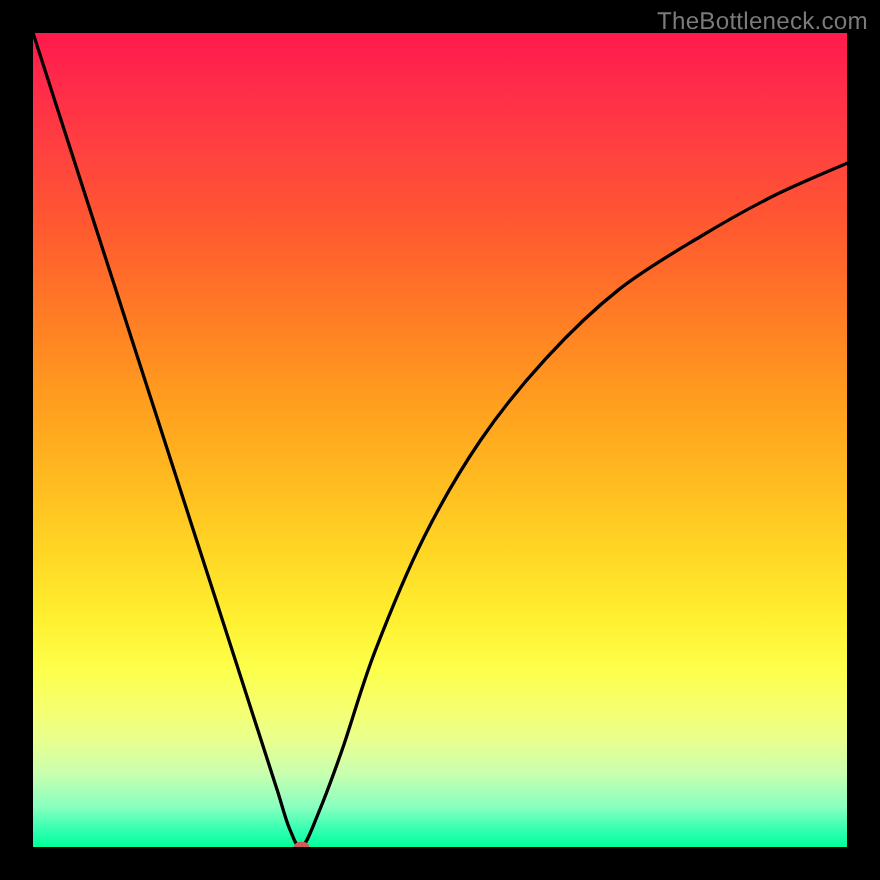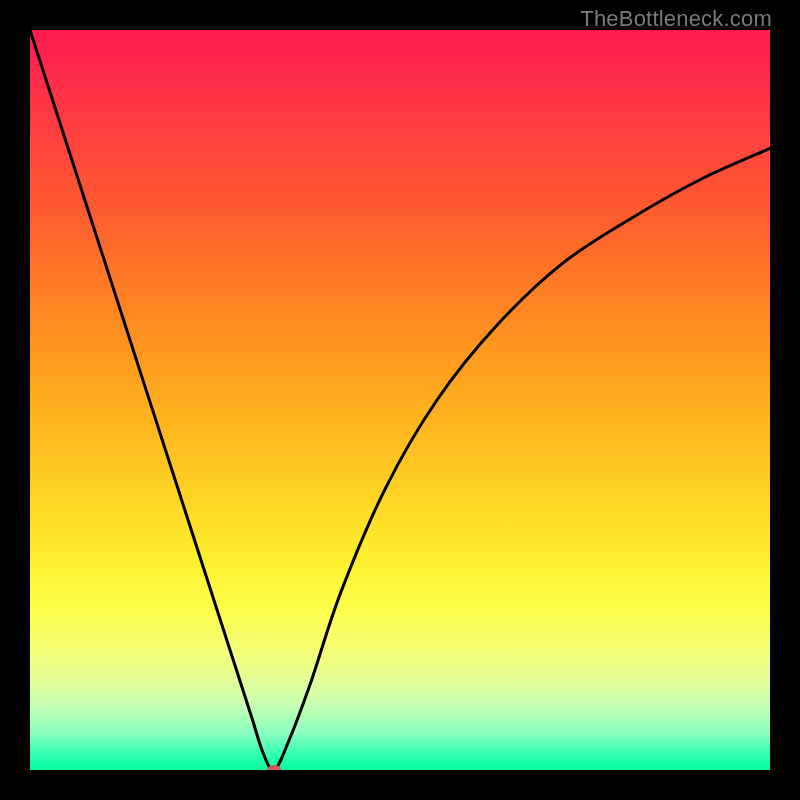--- a/index.html
+++ b/index.html
@@ -39,21 +39,21 @@
       #e8ff90 87%,
       #c8ffb0 91%,
       #8affc0 95%,
       #30ffb0 98%,
       #00ff9a 100%
     );
   }
   .watermark {
     position: absolute;
     top: 6px;
-    right: 28px;
+    right: 11px;
     color: #7a7a7a;
     font-size: 22px;
     font-weight: 400;
     letter-spacing: 0.2px;
     user-select: none;
   }
   svg.curve {
     position: absolute;
     left: 0;
     top: 0;

